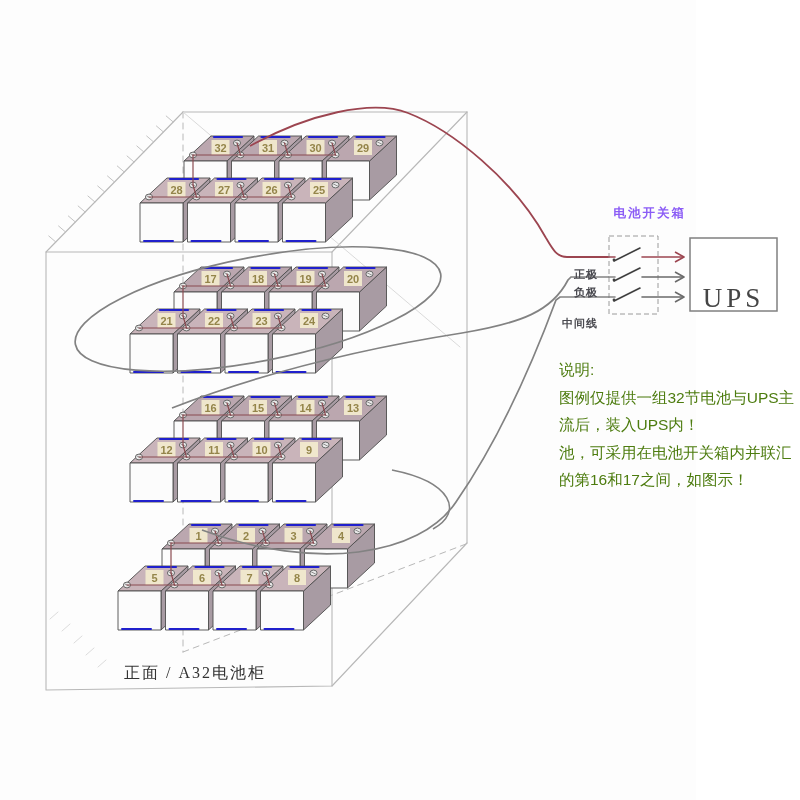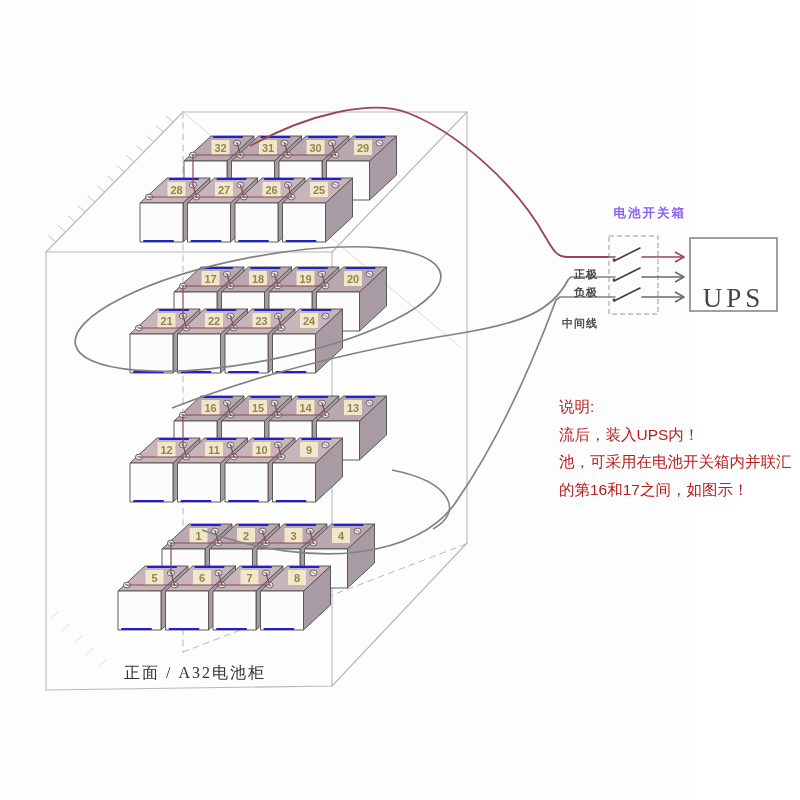--- a/index.html
+++ b/index.html
@@ -8,22 +8,22 @@
   #stage{position:absolute;left:0;top:0;width:696px;height:800px;background:#fdfdfd;}
   svg{position:absolute;left:0;top:0;}
   .overlay{position:absolute;color:#414651;}
   .switch-title{left:596px;top:205px;width:90px;text-align:right;font-size:12.5px;
       font-weight:bold;letter-spacing:2px;color:#8b5cf6;}
   .wire-label{position:absolute;width:58px;text-align:right;font-size:11px;font-weight:bold;
       color:#4a4a50;letter-spacing:1px;}
   .ups-box{position:absolute;left:690px;top:238px;width:87px;height:73px;display:flex;
       align-items:center;justify-content:center;font-family:"Liberation Serif", serif;
       font-size:27px;letter-spacing:4px;color:#454545;margin-top:24px;}
-  .notes{position:absolute;left:559px;top:393px;width:236px;font-size:15.5px;
-      line-height:27.6px;color:#b91c1c;font-weight:500;}
+  .notes{position:absolute;left:559px;top:356px;width:236px;font-size:15.5px;
+      line-height:27.6px;color:#4d7c0f;font-weight:500;}
   .cabinet-label{position:absolute;left:124px;top:663px;font-size:16px;font-weight:normal;
       font-family:"Liberation Serif", serif;color:#333;letter-spacing:2px;}
 </style>
 </head>
 <body>
 
 <div id="stage">
   <svg id="diagram" width="800" height="800" viewBox="0 0 800 800">
       <g>
         <polygon points="46,252 332,252 332,686 46,690" fill="none" stroke="#b8b8b8" stroke-width="1.1" stroke-linejoin="round"></polygon>
@@ -547,19 +547,20 @@
   <div class="overlay switch-title">电池开关箱</div>
 
   <span class="wire-label" style="left:540px;top:243px;margin-top:24px;">正极</span>
   <span class="wire-label" style="left:540px;top:268px;margin-top:48px;">中间线</span>
   <span class="wire-label" style="left:540px;top:285px;">负极</span>
 
   <div class="ups-box">UPS</div>
 
   <div class="notes">
     <div>说明:</div>
+    <div>图例仅提供一组32节电池与UPS主</div>
     <div>流后，装入UPS内！</div>
     <div>池，可采用在电池开关箱内并联汇</div>
     <div>的第16和17之间，如图示！</div>
   </div>
 
   <div class="cabinet-label">正面 / A32电池柜</div>
 </div>
 
 </body></html>

